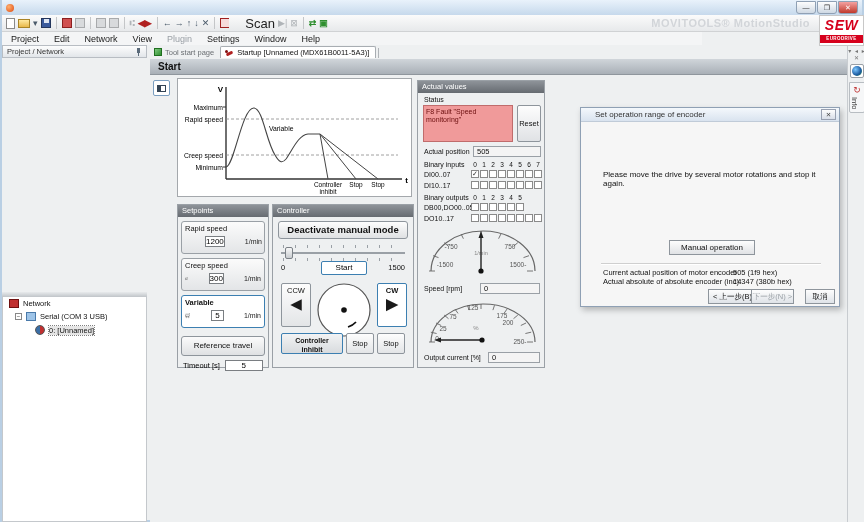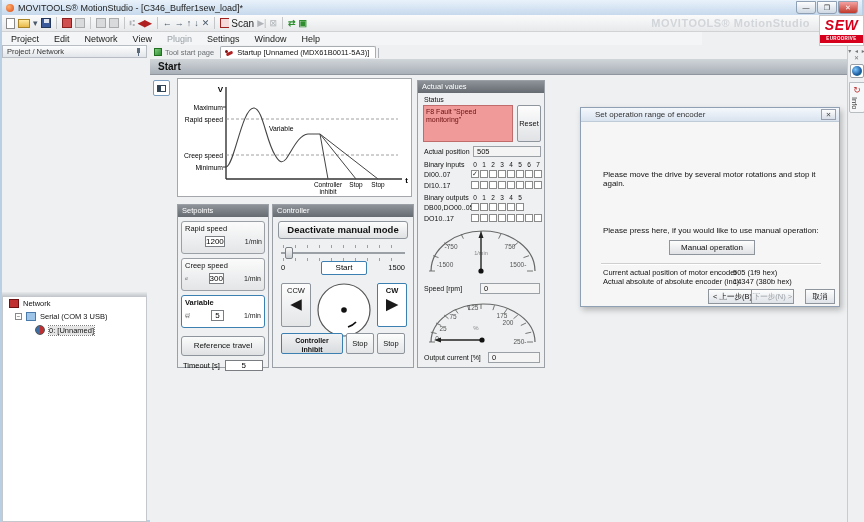--- a/index.html
+++ b/index.html
@@ -19,21 +19,21 @@
   .tico { font-size:9px; color:#4a5a6a; line-height:12px; }
   .tico.dim { color:#b0b4b8; }
   .tico.red { color:#b02020; font-weight:bold; }
   .tico.green { color:#2f8f2f; font-weight:bold; }
   .ic-page { width:9px; height:11px; background:#fff; border:1px solid #8a8a8a; }
   .ic-folder { width:12px; height:9px; background:linear-gradient(180deg,#ffe9a0,#e8b84a); border:1px solid #a98426; }
   .ic-save { width:10px; height:10px; background:#3a5a9c; border:1px solid #24365c; position:relative; }
   .ic-save:after { content:""; position:absolute; left:2px; top:0; width:5px; height:4px; background:#dfe6f2; }
   .ic-red2 { width:10px; height:10px; background:#d05050; border:1px solid #8c2020; }
   .ic-gray2 { width:10px; height:10px; background:#d8dadc; border:1px solid #a8aaac; }
-  .scan-wrap { display:flex; align-items:center; gap:2px; font-size:10px; color:#222;text-align:center; }
+  .scan-wrap { display:flex; align-items:center; gap:16px; font-size:13px; color:#222;text-align:center; }
   .ic-scan { width:9px; height:10px; border:1px solid #a02020; border-right:none; position:relative; background:#f6dada; }
   .watermark { position:absolute; right:52px; top:2px; font-size:11px; font-weight:bold; color:#d2d5d9; letter-spacing:.5px; }
 
   
   .menubar { position:absolute; left:0; top:32px; width:700px; height:13px; background:#f4f5f6; display:flex; align-items:center; gap:15px; padding-left:9px; font-size:9px; color:#1a1a1a; }
   .menubar .mi.disabled { color:#9aa0a6; }
 
   
   .sew-logo { position:absolute; left:817px; top:15px; width:45px; height:31px; background:#fff; border:1px solid #c8c8c8; text-align:center; z-index:5; }
   .sew-top { font-size:14px; font-weight:bold; font-style:italic; color:#d6001c; line-height:19px; letter-spacing:.5px; }
@@ -142,21 +142,20 @@
   .dlg-btn { position:absolute; top:181px; height:15px; background:linear-gradient(180deg,#fdfdfd,#dfe3e8); border:1px solid #8e959c; font-size:7.5px; text-align:center; line-height:13px; color:#111; }
   .dlg-btn.disabled { color:#9aa0a6; }
 </style>
 </head>
 <body>
 
 <div id="app">
 
   <div class="titlebar">
     <span class="app-icon"></span>
-    <span>MOVITOOLS® MotionStudio - [C346_Buffer1sew_load]*</span>
     <div class="win-btns">
       <div class="win-btn">—</div>
       <div class="win-btn">❐</div>
       <div class="win-btn close">✕</div>
     </div>
   </div>
 
   <div class="toolbar">
     <span class="ic-page"></span>
     <span class="ic-folder"></span>
@@ -480,21 +479,20 @@
     <span class="av-label" style="left:6px; top:273px;">Output current [%]</span>
     <span class="field" style="left:70px; top:271px; width:52px;">0</span>
   </div>
 
   <div class="dialog">
     <div class="dlg-title">
       <span>Set operation range of encoder</span>
       <span class="dlg-close">✕</span>
     </div>
     <div class="dlg-msg" style="top:62px;">Please move the drive by several motor rotations and stop it again.</div>
-    <div class="dlg-msg" style="top:118px;">Please press here, if you would like to use manual operation:</div>
     <div class="manual-btn">Manual operation</div>
     <div class="dlg-sep"></div>
     <span class="dlg-row-label" style="top:160px;">Current actual position of motor encoder</span>
     <span class="dlg-row-value" style="top:160px;">505 (1f9 hex)</span>
     <span class="dlg-row-label" style="top:169px;">Actual absolute of absolute encoder (inc):</span>
     <span class="dlg-row-value" style="top:169px;">14347 (380b hex)</span>
     <div class="dlg-btn" style="left:127px; width:49px;">&lt; 上一步(B)</div>
     <div class="dlg-btn disabled" style="left:170px; width:43px;">下一步(N) &gt;</div>
     <div class="dlg-btn" style="left:224px; width:30px;">取消</div>
   </div>

